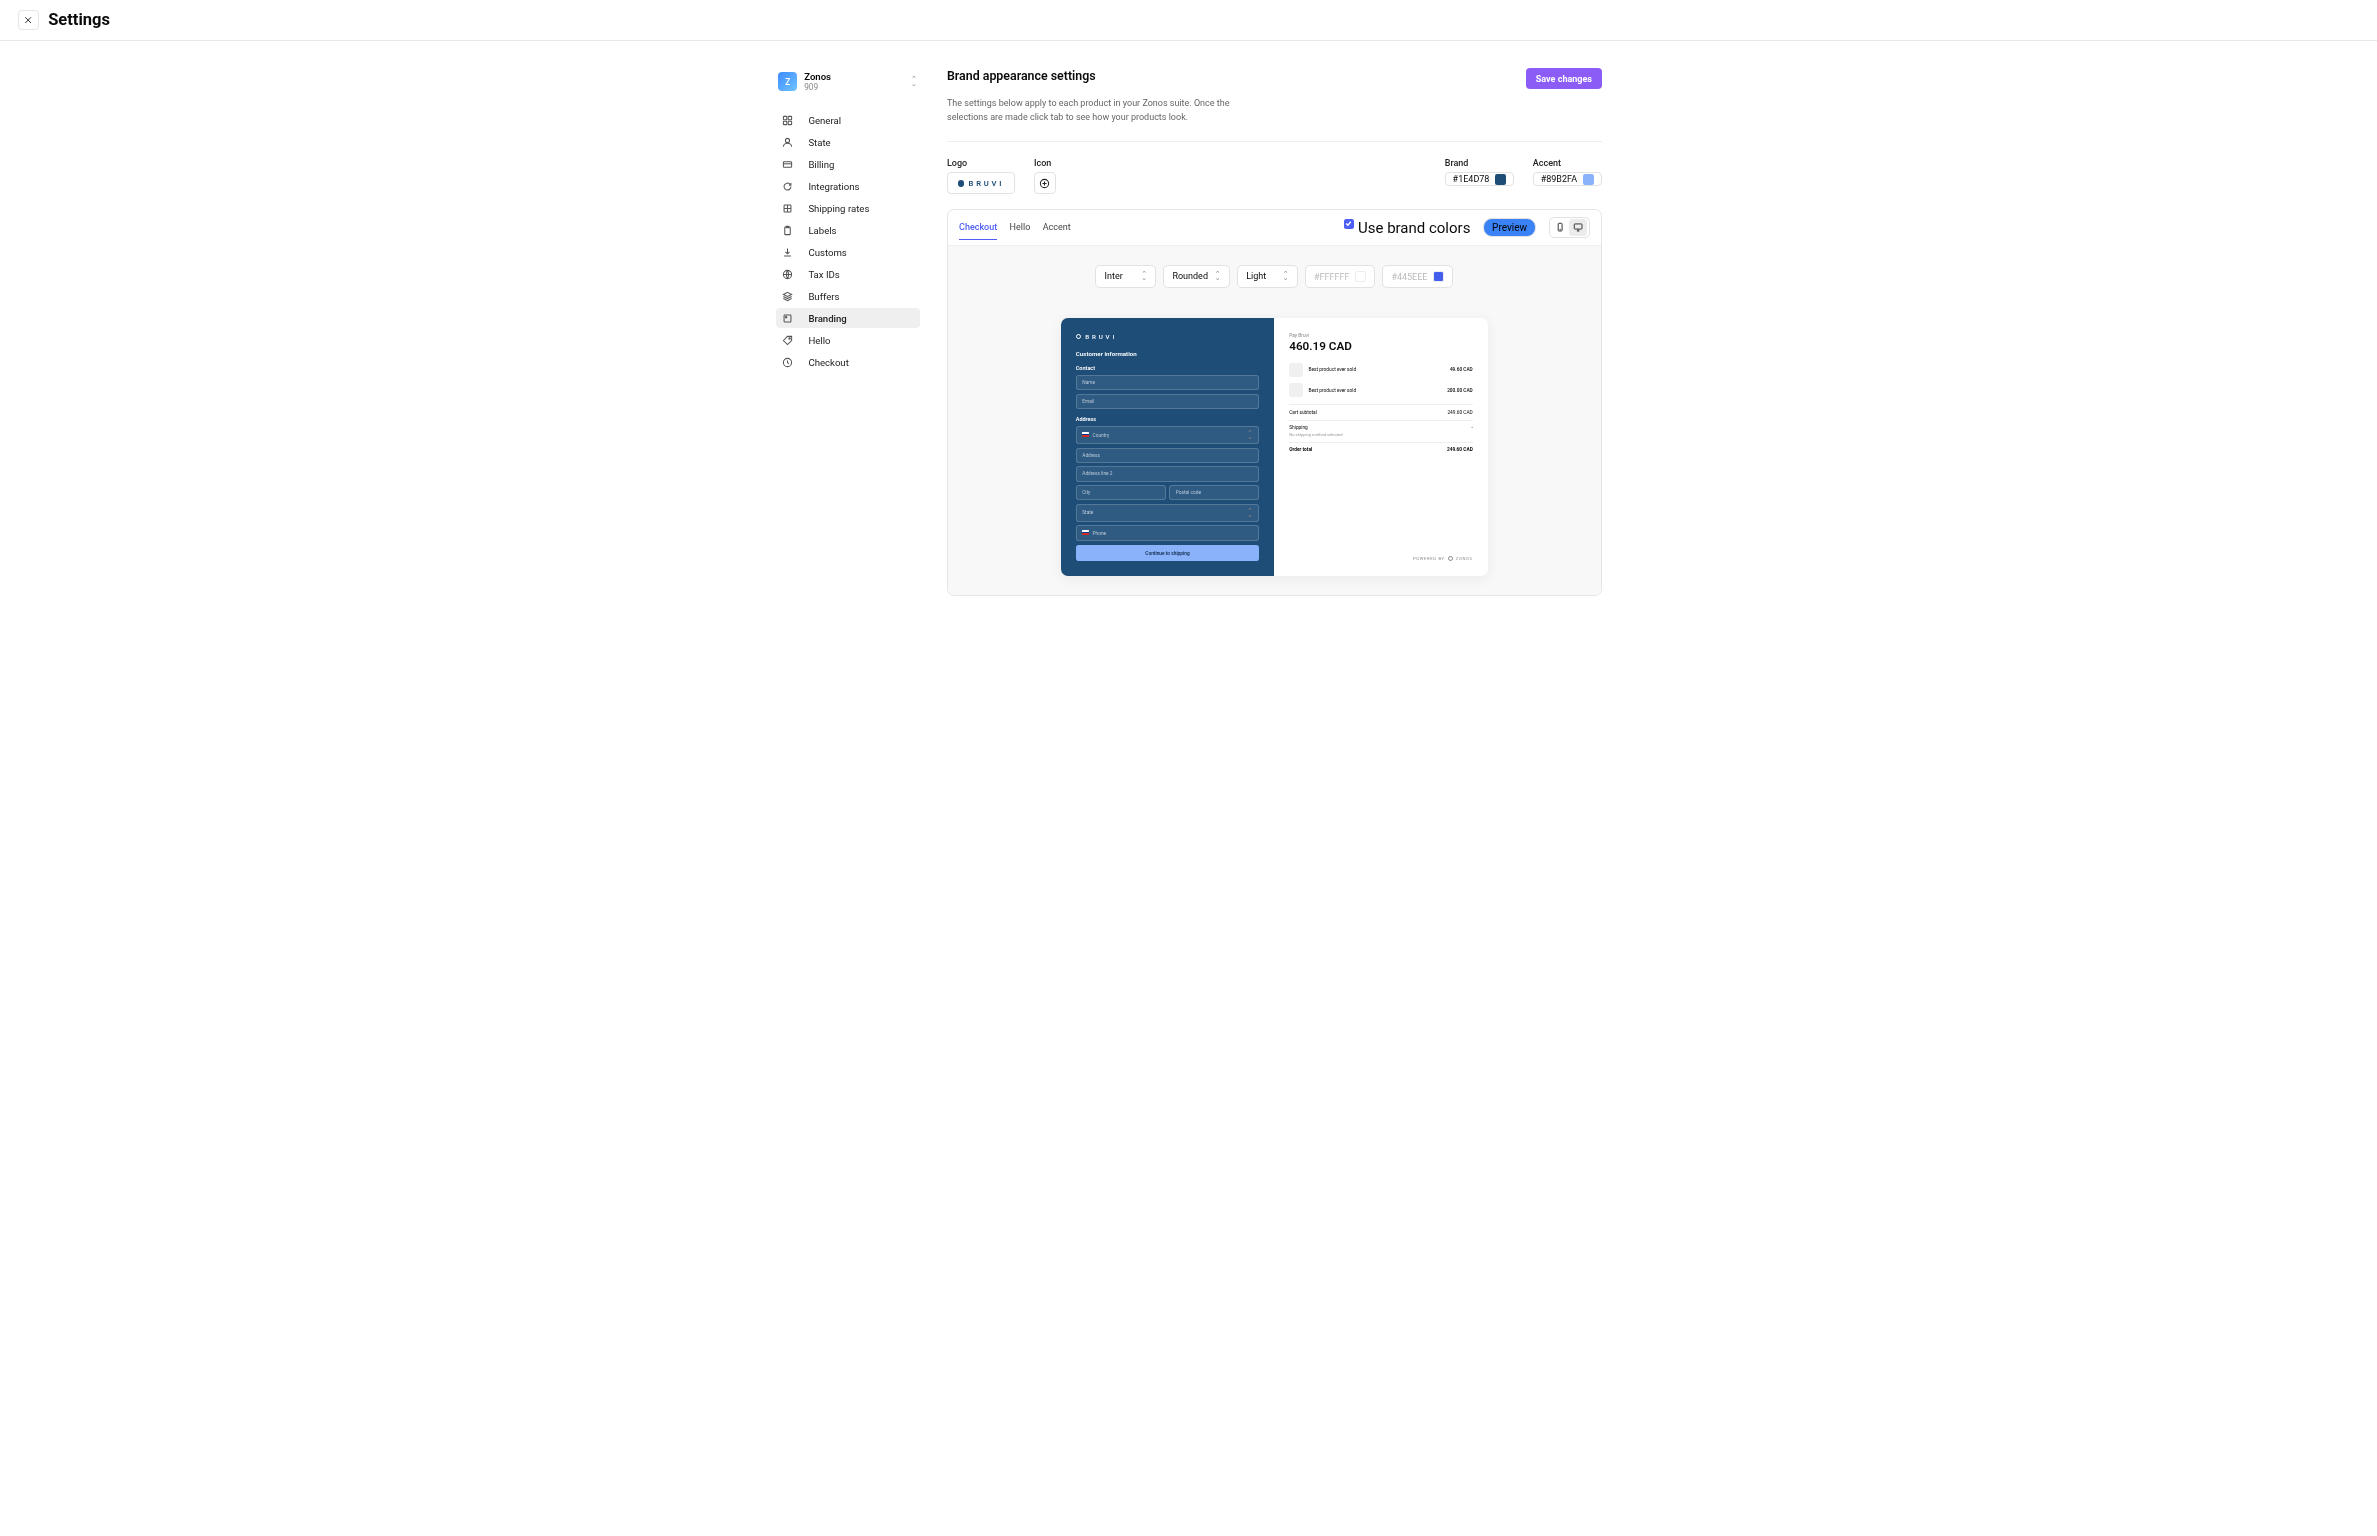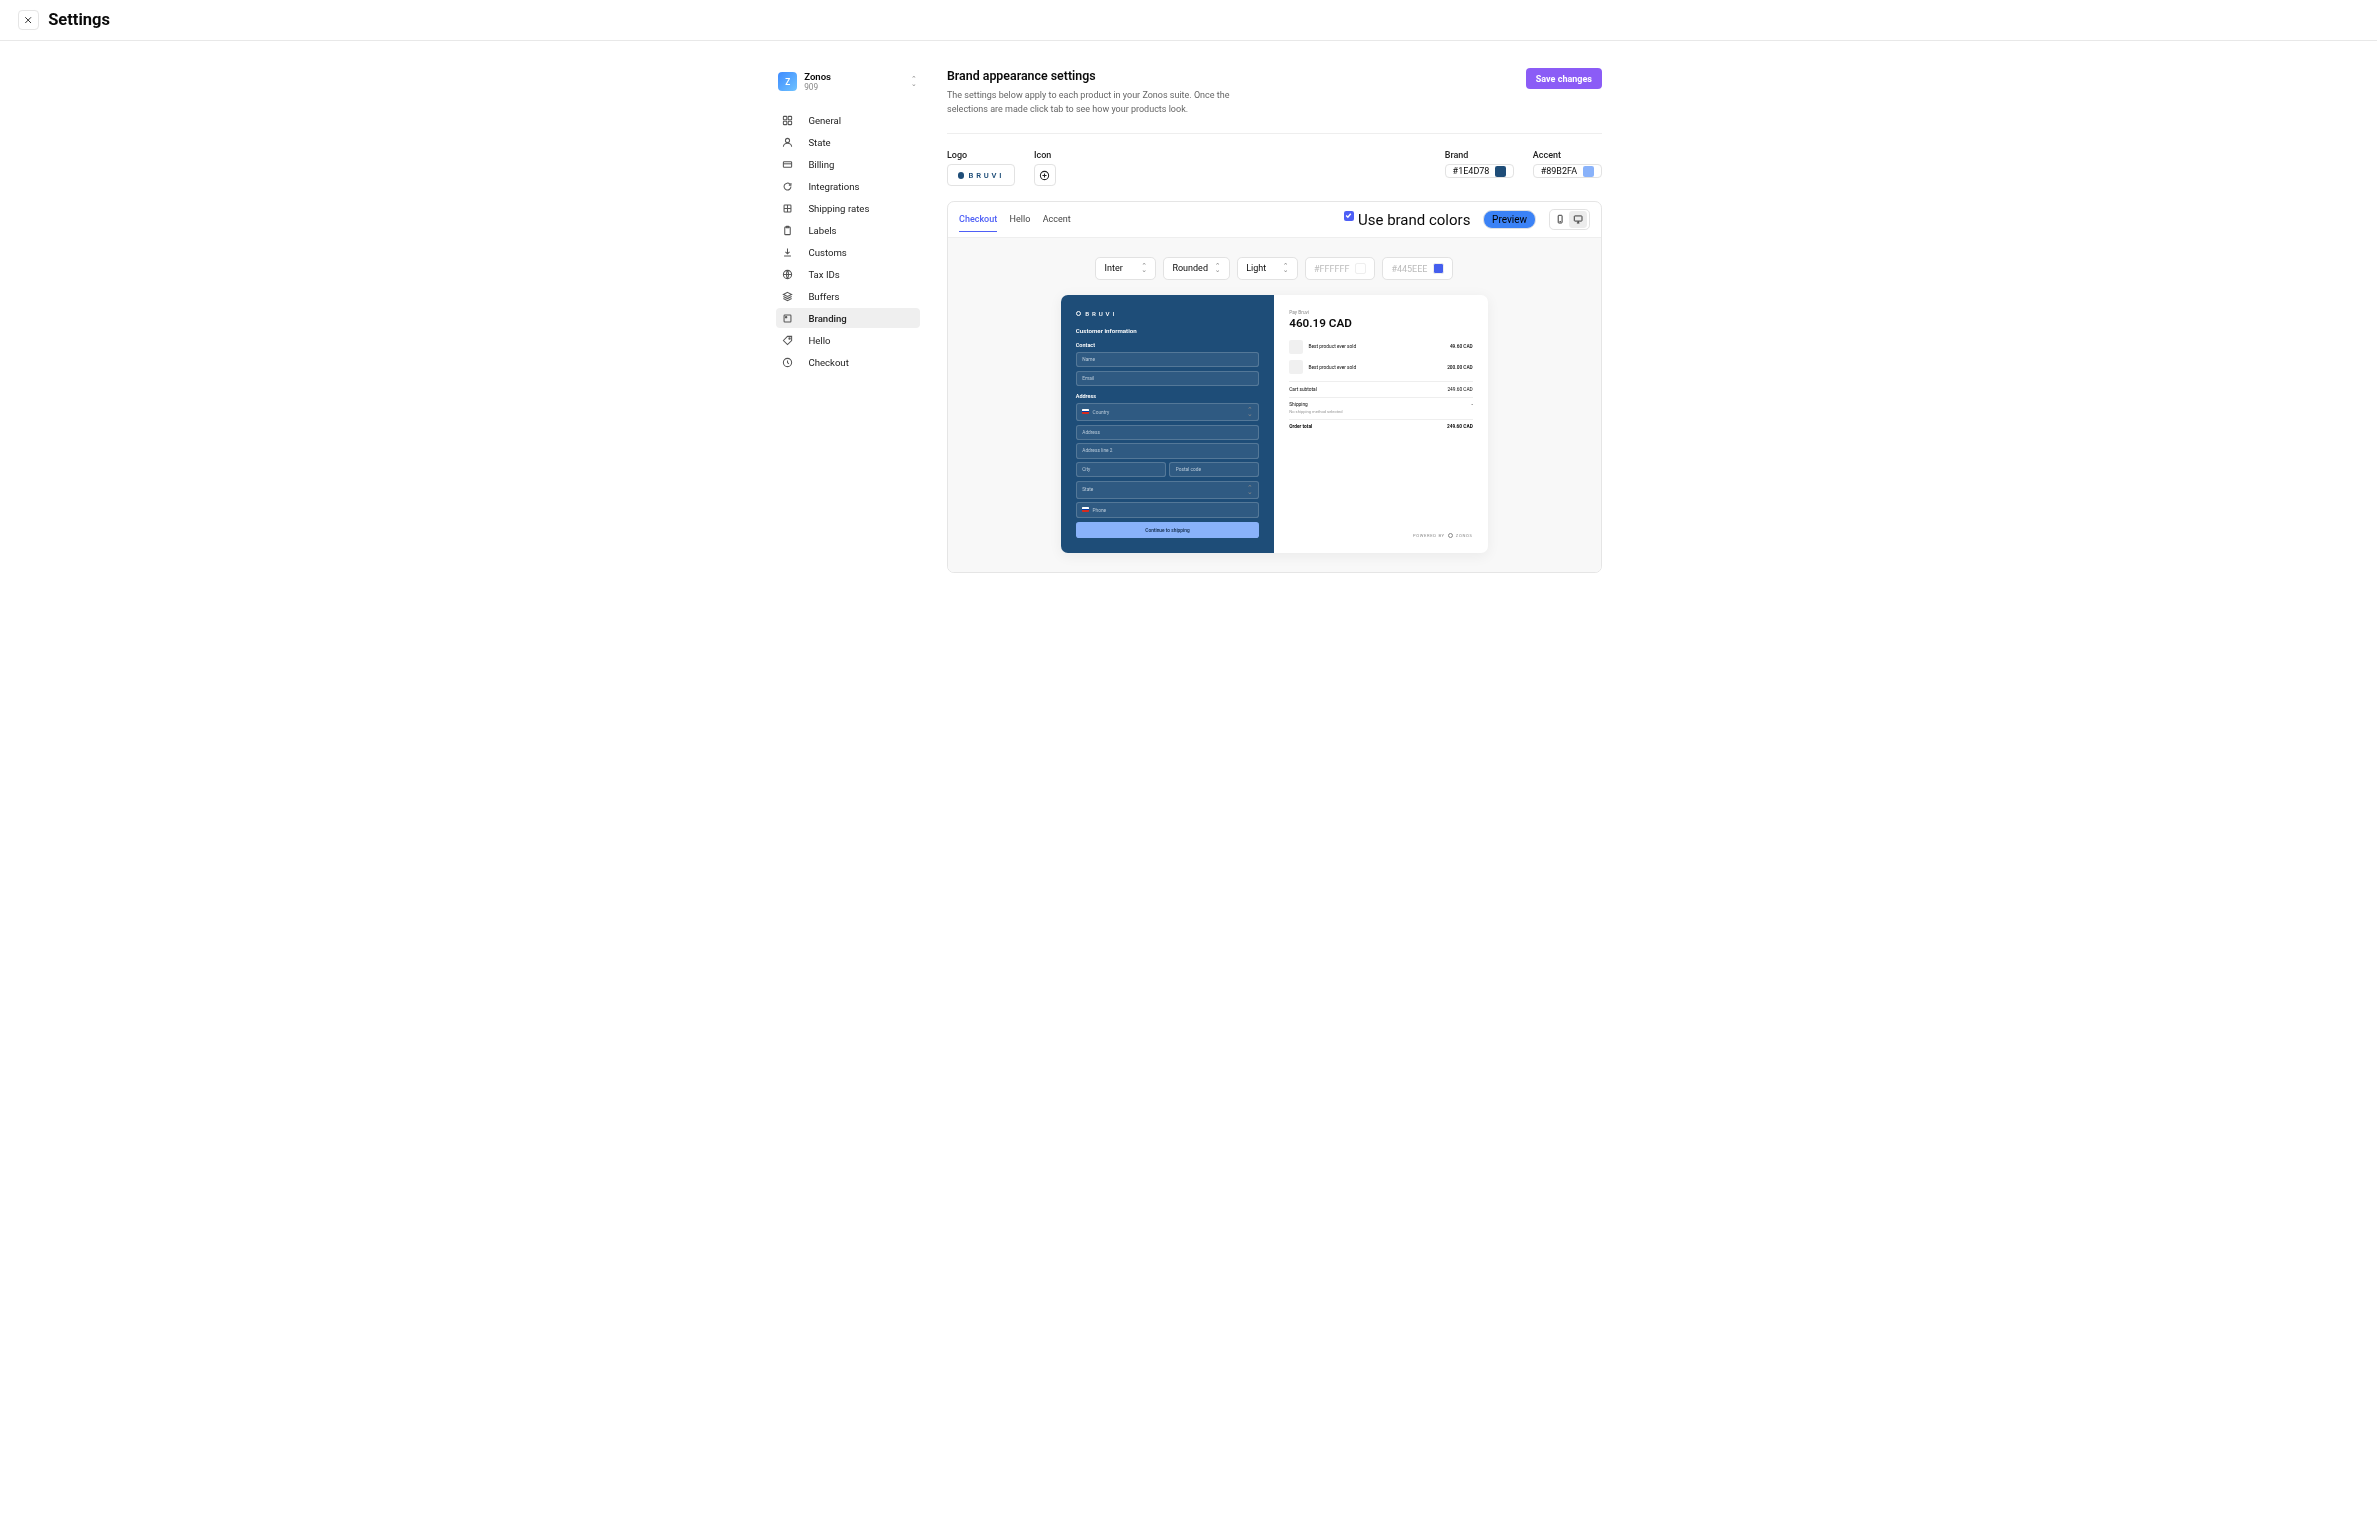--- a/index.html
+++ b/index.html
@@ -15,21 +15,21 @@
 .org-name{font-size:9.6px;font-weight:600}
 .org-id{font-size:8.3px;color:#888}
 .updown{color:#888;display:flex;flex-direction:column;line-height:4.1px;font-size:6.9px}
 .nav{margin-top:15px;display:flex;flex-direction:column;gap:1.4px}
 .nav-item{display:flex;align-items:center;gap:15px;padding:4.8px 6.9px;border-radius:4.1px;font-size:9.6px;color:#222;cursor:pointer}
 .nav-item.active{background:#efefef;font-weight:500}
 .nav-icon{width:11px;height:11px;flex-shrink:0;display:flex;align-items:center;justify-content:center}
 .nav-icon svg{width:11px;height:11px;stroke:#555;fill:none;stroke-width:1.5}
 .main{flex:1;min-width:0}
 .heading-row{display:flex;justify-content:space-between;align-items:flex-start;gap:20.6px}
-.heading-text h2{font-size:12.4px;font-weight:600;margin-bottom:6px}
+.heading-text h2{font-size:12.4px;font-weight:600;margin-bottom:14px}
 .heading-text p{font-size:9px;color:#666;max-width:323px;line-height:1.5}
 .save-btn{background:#8b5cf6;color:#fff;border:none;padding:5.5px 9.6px;border-radius:4.1px;font-size:9px;font-weight:700;cursor:pointer}
 .divider{height:0.7px;background:#eee;margin:16.5px 0}
 .field-row{display:flex;gap:19px;flex-wrap:wrap}
 .field{display:flex;flex-direction:column;gap:4.1px}
 .field-label{font-size:9px;font-weight:500;color:#222}
 .logo-box{border:0.7px solid #e2e2e2;border-radius:4.1px;padding:5.5px 9.6px;display:flex;align-items:center;gap:4.1px;height:22px}
 .logo-dot{width:6.9px;height:6.9px;border-radius:50%;background:#1e4d78}
 .logo-text{font-size:7.6px;letter-spacing:2.8px;color:#1e4d78;font-weight:600}
 .icon-box{border:0.7px solid #e2e2e2;border-radius:4.1px;width:22px;height:22px;display:flex;align-items:center;justify-content:center;cursor:pointer}
@@ -44,21 +44,21 @@
 .header-spacer{flex:1}
 .chk{display:flex;align-items:flex-start;gap:4.1px;font-size:15px}
 .chk-box{width:10.3px;height:10.3px;border-radius:2.1px;background:#4e5ff6;display:flex;align-items:center;justify-content:center}
 .chk-box svg{width:6.9px;height:6.9px;stroke:#fff;stroke-width:2.5;fill:none}
 .preview-btn{border:0.7px solid #e2e2e2;border-radius:9px;padding:3.4px 8.3px;font-size:10px;background:#3b82f6;cursor:pointer}
 .device-toggle{border:0.7px solid #e2e2e2;border-radius:4.8px;display:flex;padding:1.4px}
 .device-seg{width:18px;height:16.5px;display:flex;align-items:center;justify-content:center;border-radius:3.4px;cursor:pointer}
 .device-seg.active{background:#ececec}
 .device-seg svg{width:10.3px;height:10.3px;stroke:#333;fill:none;stroke-width:1.5}
 .preview-body{background:#f8f8f8;padding:19px}
-.style-controls{display:flex;justify-content:center;gap:6.9px;margin-bottom:15px}
+.style-controls{display:flex;justify-content:center;gap:6.9px;margin-bottom:30px}
 .select-pill{background:#fff;border:0.7px solid #e2e2e2;border-radius:4.8px;padding:4.8px 8.3px;display:flex;align-items:center;gap:6.9px;font-size:9px;min-width:61px;justify-content:space-between}
 .disabled-color{background:#fff;border:0.7px solid #e2e2e2;border-radius:4.8px;padding:4.8px 8.3px;display:flex;align-items:flex-end;gap:5.5px;font-size:9px;color:#bbb}
 .disabled-color .swatch{border:0.7px solid #eee}
 .mock{background:#fff;border-radius:6.9px;box-shadow:0 2.8px 13.8px rgba(0,0,0,0.06);display:flex;overflow:hidden;max-width:427px;margin:0 auto}
 .mock-left{background:#1e4d78;flex:1;padding:15px 15px;color:#fff;min-width:0}
 .mock-logo{display:flex;align-items:center;gap:4.1px;margin-bottom:9.6px}
 .mock-logo-dot{width:5.5px;height:5.5px;border-radius:50%;border:1px solid #fff}
 .mock-logo-text{font-size:6.2px;letter-spacing:2.8px;font-weight:500}
 .mock-section-title{font-size:6.2px;font-weight:600;margin-bottom:6.9px}
 .mock-sub{font-size:5.5px;font-weight:600;margin:6.9px 0 4.1px}

